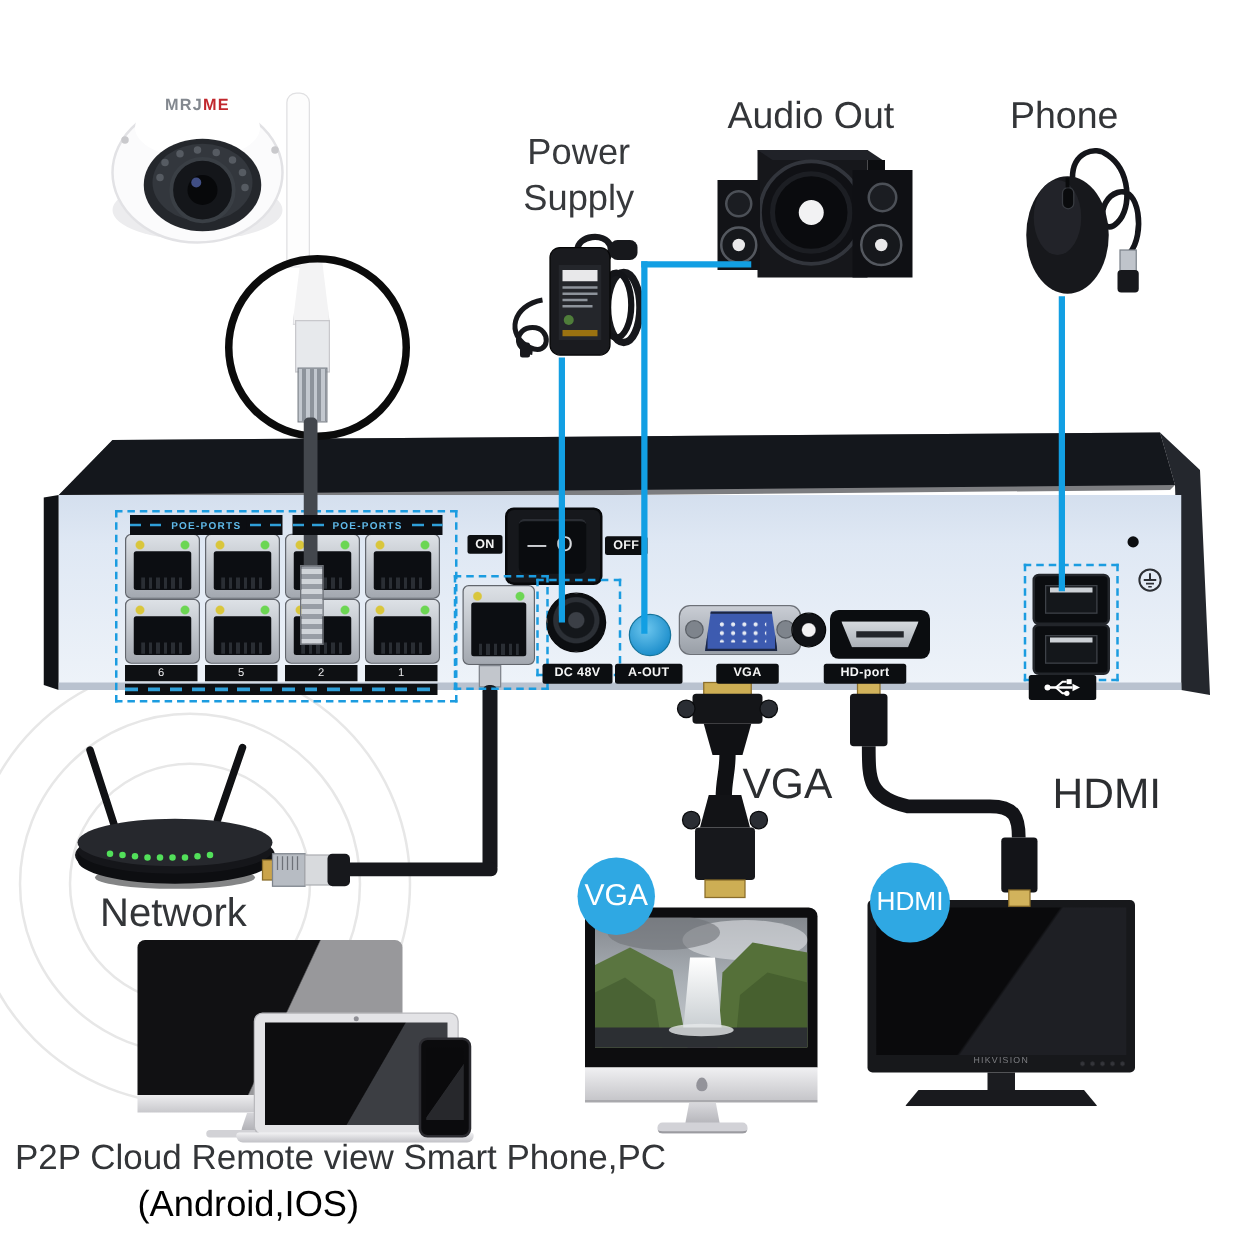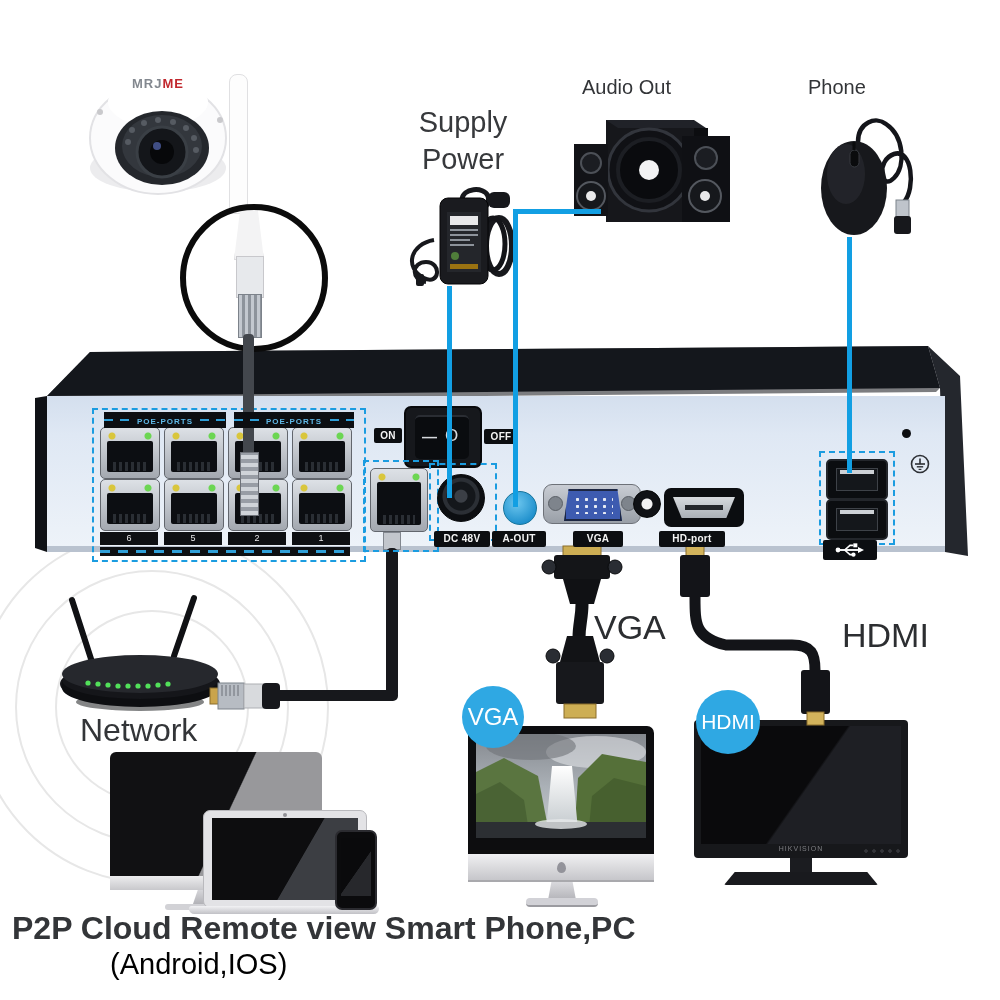--- a/index.html
+++ b/index.html
@@ -2,21 +2,21 @@
 <html><head>
 <meta charset="utf-8">
 <style>
   html,body{margin:0;padding:0;background:#fff;}
   #canvas{position:relative;width:1000px;height:1000px;background:#ffffff;overflow:hidden;
           font-family:"Liberation Sans",sans-serif;color:#3c3f43;}
   .abs{position:absolute;}
   .title{position:absolute;left:24px;top:4px;font-size:30px;color:#45484c;white-space:nowrap;}
   .red{color:#ec1c24;}
   .h2{position:absolute;font-size:29px;color:#37393c;line-height:37px;}
-  .cap{position:absolute;font-size:20px;color:#333538;white-space:nowrap;}
+  .cap{position:absolute;font-size:30px;color:#333538;white-space:nowrap;}
   .bline{position:absolute;background:#129fe3;z-index:6;}
   .dashed{position:absolute;border:2px dashed #1b9ce0;z-index:4;}
   .tag{position:absolute;background:#0c0e11;color:#f4f4f4;font-size:10px;font-weight:bold;
        text-align:center;border-radius:2px;z-index:5;letter-spacing:.3px;}
   .rj45{position:absolute;z-index:3;border:1px solid #62666d;border-radius:5px;
     background:
      radial-gradient(circle at 11px 8px,#d9c63c 0 3px,rgba(0,0,0,0) 4px),
      radial-gradient(circle at calc(100% - 11px) 8px,#6cd653 0 3px,rgba(0,0,0,0) 4px),
      linear-gradient(#dde1e6,#a3a8b0);}
   .rj45::before{content:"";position:absolute;left:6px;right:6px;top:13px;bottom:6px;background:#0c0e12;border-radius:2px;}
@@ -74,22 +74,22 @@
 
   <div class="abs" style="left:229px;top:74px;width:17px;height:138px;background:#fdfdfd;border:1px solid #e0e0e2;border-radius:8px 8px 0 0;z-index:1;"></div>
   <div class="abs" style="left:234px;top:206px;width:28px;height:52px;background:#f3f3f4;border:1px solid #dcdcdf;clip-path:polygon(22% 0,78% 0,100% 100%,0 100%);z-index:2;"></div>
   <div class="abs" style="left:236px;top:256px;width:26px;height:40px;background:#e7e9ec;border:1px solid #c8c8cc;z-index:2;"></div>
   <div class="abs" style="left:238px;top:294px;width:22px;height:42px;border:1px solid #7c828a;background:repeating-linear-gradient(90deg,#c3c8cf 0 3px,#8d939b 3px 6px);z-index:2;"></div>
   <div class="abs" style="left:180px;top:204px;width:136px;height:136px;border:6px solid #0b0b0b;border-radius:50%;z-index:3;"></div>
   <div class="abs" style="left:243px;top:334px;width:11px;height:130px;background:#43474d;border-radius:4px;z-index:5;"></div>
   <div class="abs" style="left:240px;top:452px;width:17px;height:62px;border:1px solid #6d7178;background:repeating-linear-gradient(0deg,#d0d4d9 0 4px,#989da5 4px 8px);z-index:5;"></div>
 
   <div class="h2" style="left:398px;top:104px;width:130px;text-align:center;">
+    <div>Power</div>
     <div>Supply</div>
-    <div>Power</div>
   </div>
   <svg class="abs" style="left:396px;top:184px;z-index:2;" width="128" height="112" viewBox="0 0 128 112">
     <path d="M66,16 C66,4 88,2 92,12 C95,21 86,24 84,32" fill="none" stroke="#17181c" stroke-width="5"></path>
     <path d="M38,56 C14,60 8,84 28,94 C44,102 46,78 30,78 C16,78 14,96 30,98" fill="none" stroke="#17181c" stroke-width="4"></path>
     <rect x="20" y="90" width="8" height="12" rx="2" fill="#17181c"></rect>
     <ellipse cx="103" cy="62" rx="13" ry="28" fill="none" stroke="#17181c" stroke-width="6"></ellipse>
     <ellipse cx="97" cy="60" rx="12" ry="26" fill="none" stroke="#131418" stroke-width="5"></ellipse>
     <rect x="92" y="8" width="22" height="16" rx="6" fill="#17181c"></rect>
     <rect x="44" y="14" width="48" height="86" rx="8" fill="#1a1b1f" stroke="#050506"></rect>
     <rect x="51" y="28" width="34" height="60" fill="#24262b"></rect>
@@ -349,16 +349,16 @@
     <div class="abs" style="left:98px;top:62px;width:162px;height:96px;background:#e3e3e6;border:1px solid #b9b9bd;border-radius:7px;">
       <div class="abs" style="left:8px;top:7px;width:146px;height:82px;background:linear-gradient(120deg,#0d0d0f 58%,#3c3e43 58.5%);"></div>
       <div class="abs" style="left:79px;top:2px;width:4px;height:4px;border-radius:50%;background:#8f8f95;"></div>
     </div>
     <div class="abs" style="left:84px;top:158px;width:190px;height:8px;background:linear-gradient(#f2f2f4,#c1c1c6);border-radius:3px 3px 6px 6px;"></div>
     <div class="abs" style="left:230px;top:82px;width:38px;height:76px;background:#0b0b0d;border:2px solid #2b2b30;border-radius:7px;">
       <div class="abs" style="left:4px;top:6px;width:30px;height:58px;background:linear-gradient(125deg,#0a0a0c 55%,#27282c 56%);"></div>
     </div>
   </div>
 
-  <div class="cap red" style="left:12px;top:910px;font-size:32px;font-weight:bold;">P2P Cloud Remote view Smart Phone,PC</div>
+  <div class="cap red" style="left:12px;top:910px;font-size:28px;">P2P Cloud Remote view Smart Phone,PC</div>
   <div class="cap" style="left:110px;top:948px;font-size:29px;color:#000000;">(Android,IOS)</div>
 
 </div>
 
 </body></html>

